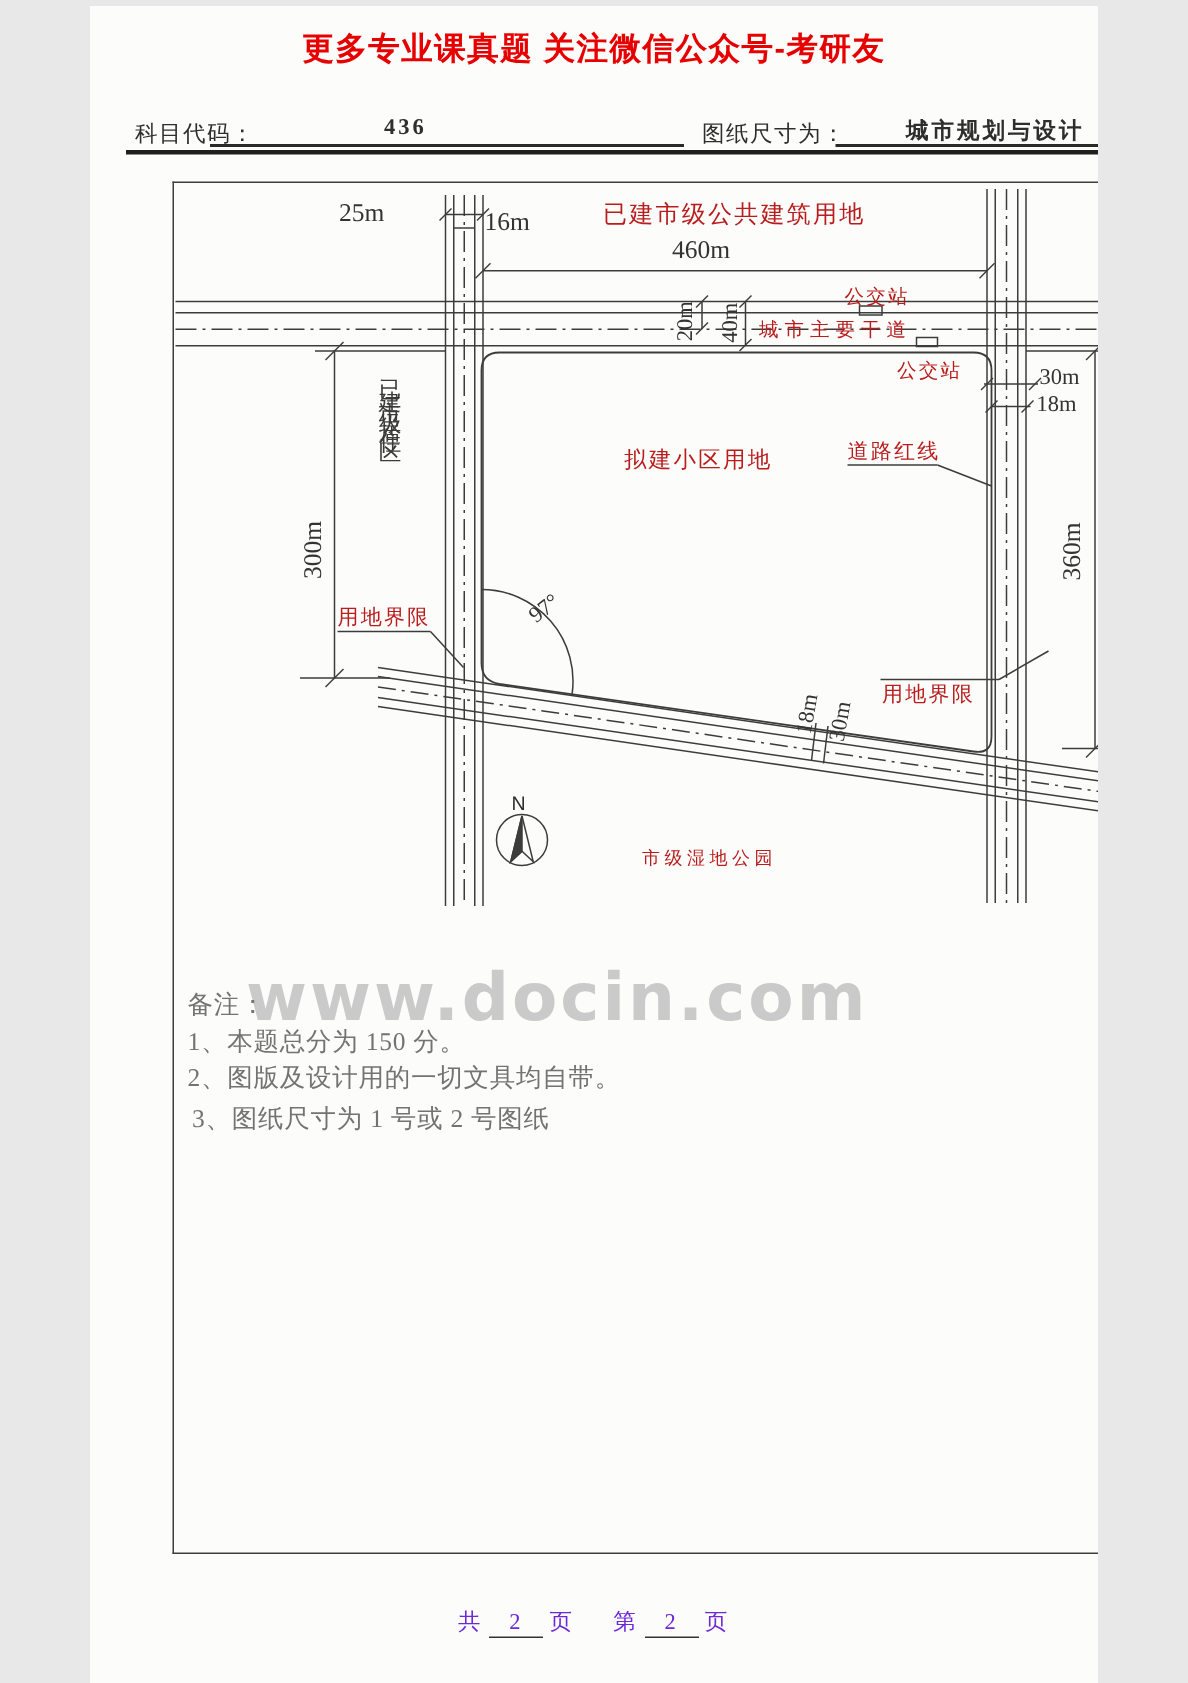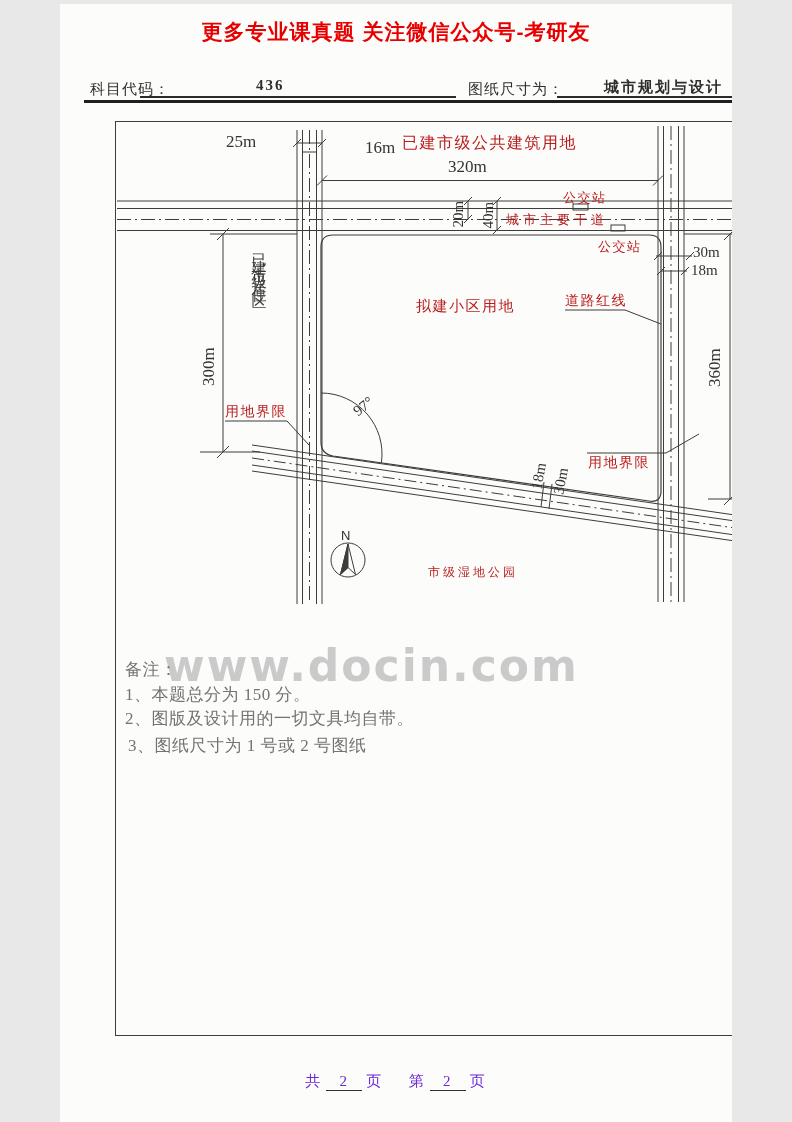--- a/index.html
+++ b/index.html
@@ -172,27 +172,27 @@
 
       <g>
         <circle cx="288" cy="556" r="17"></circle>
         <path d="M 288 540 L 280.5 570.5 L 288 563.5 L 295.5 570.5 Z"></path>
         <path d="M 288 540 L 280.5 570.5 L 288 563.5 Z" fill="#3c3c3c"></path>
       </g>
     </g>
   </svg>
 
   <div class="abs dlab" style="left:342px;top:129px;font-size:16px;">已建市级公共建筑用地</div>
-  <div class="abs dim" style="left:388px;top:153px;">320m</div>
+  <div class="abs dim" style="left:388px;top:153px;">460m</div>
   <div class="abs dlab" style="left:503px;top:185px;font-size:13px;">公交站</div>
   <div class="abs dlab" style="left:446px;top:207px;font-size:13px;letter-spacing:4px;">城市主要干道</div>
   <div class="abs dlab" style="left:538px;top:234px;font-size:13px;">公交站</div>
 
   <div class="abs dim" style="left:166px;top:128px;font-family:Liberation Serif, serif;">25m</div>
-  <div class="abs dim" style="left:263px;top:134px;padding-left:42px;">16m</div>
+  <div class="abs dim" style="left:263px;top:134px;">16m</div>
 
   <div class="abs dim dim-sm rot90" style="left:380px;top:197px;width:36px;">20m</div>
   <div class="abs dim dim-sm rot90" style="left:410px;top:198px;width:36px;">40m</div>
 
   <div class="abs dim dim-sm" style="left:633px;top:240px;">30m</div>
   <div class="abs dim dim-sm" style="left:631px;top:258px;">18m</div>
 
   <div class="abs vert" style="left:189px;top:237px;height:155px;">已建市级居住区</div>
   <div class="abs vert" style="left:683px;top:264px;height:155px;">拟建市级居住区</div>
 

